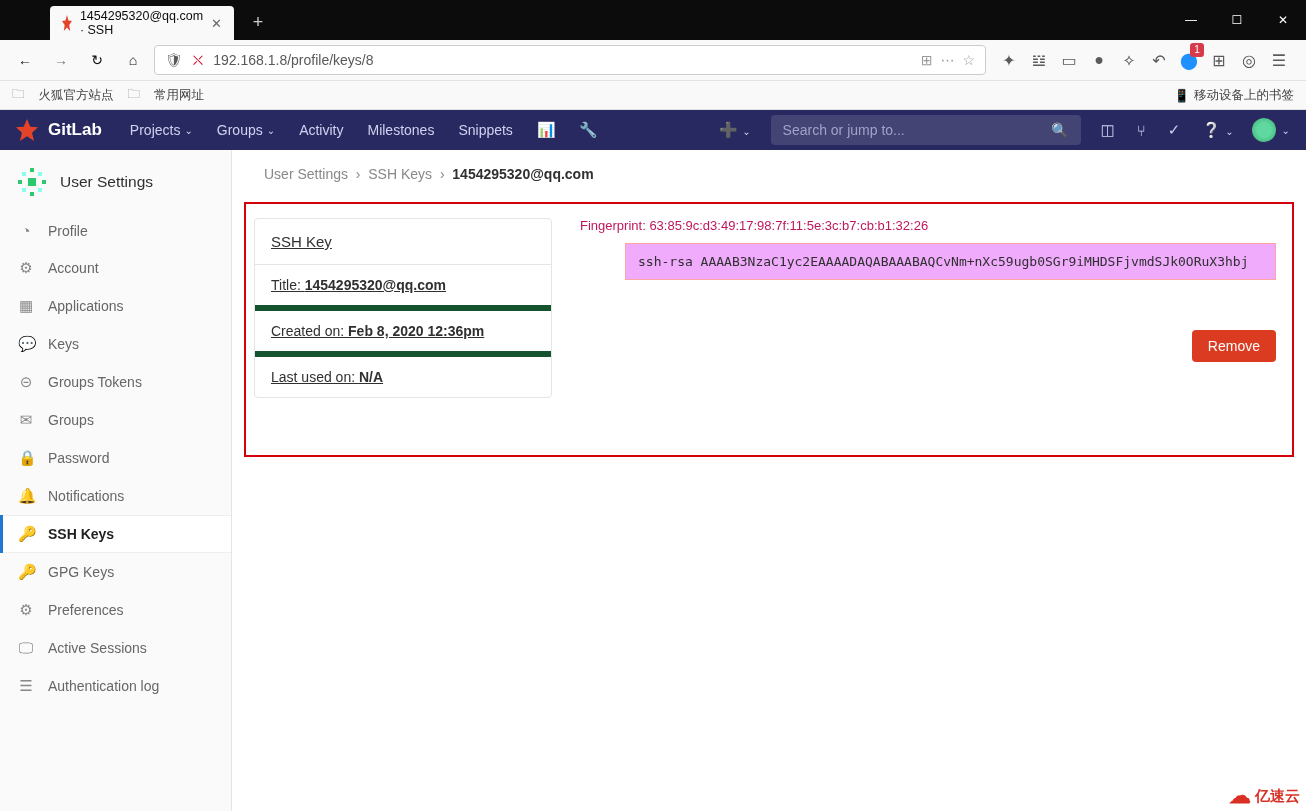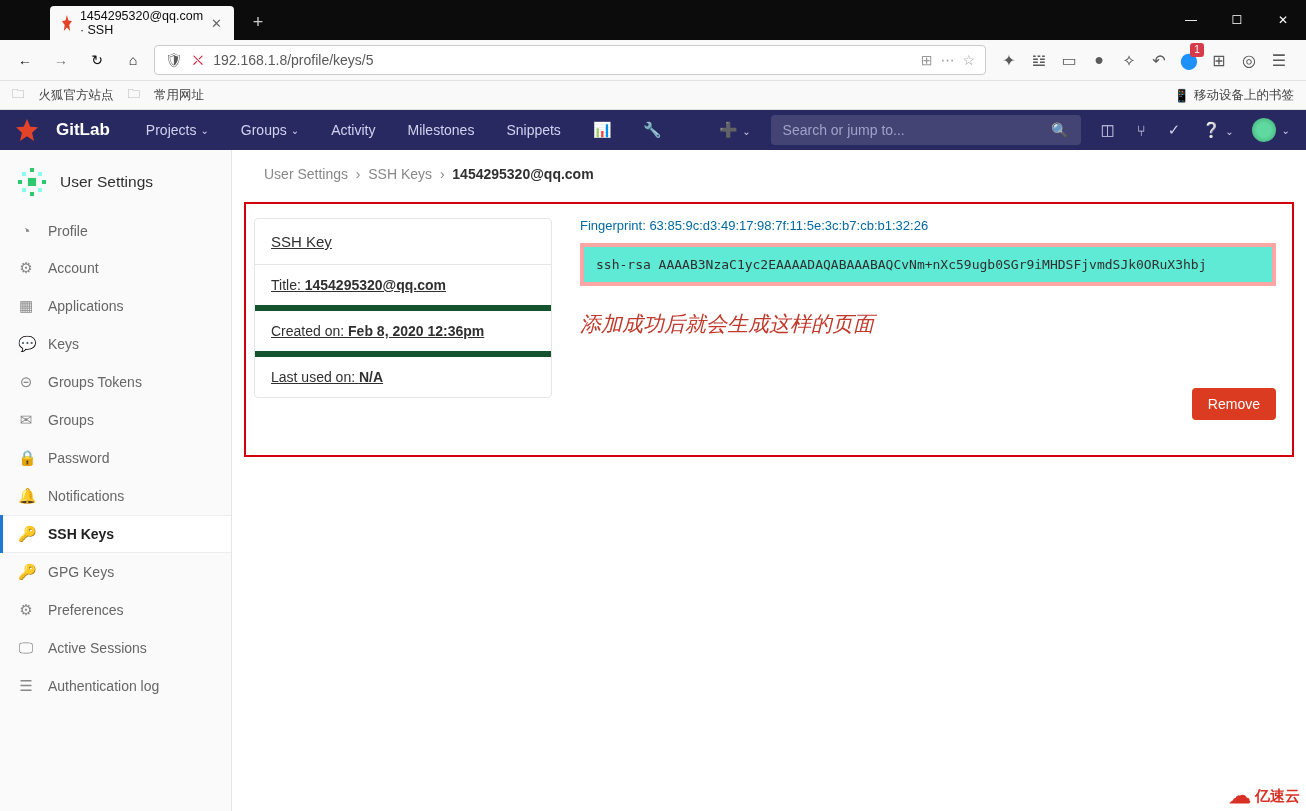--- a/index.html
+++ b/index.html
@@ -20,21 +20,21 @@
 .url-icons { display:flex; gap:8px; margin-left:auto; color:#999; align-items:center; }
 .toolbar-icons { display:flex; gap:12px; align-items:center; padding:0 8px; color:#5a5a5a; }
 .toolbar-icons span { width:18px; text-align:center; font-size:16px; }
 .badge-red { position:relative; }
 .badge-red::after { content:"1"; position:absolute; top:-8px; right:-6px; background:#d73a49; color:#fff; font-size:10px; width:14px; height:14px; border-radius:3px; text-align:center; line-height:14px; }
 
 .bm-bar { height:30px; background:#f9f9fa; border-top:1px solid #e3e3e3; border-bottom:1px solid #e3e3e3; display:flex; align-items:center; padding:0 12px; gap:14px; font-size:12.5px; color:#444; }
 .bm-bar .right { margin-left:auto; display:flex; gap:4px; align-items:center; }
 
 
-.gl-nav { height:40px; background:#292961; display:flex; align-items:center; padding:0 16px; color:#fff; font-size:14px; gap:12px; }
+.gl-nav { height:40px; background:#292961; display:flex; align-items:center; padding:0 16px; color:#fff; font-size:14px; gap:4px; }
 .gl-logo { width:22px; height:22px; background:#e24329; clip-path:polygon(50% 0,65% 35%,100% 38%,73% 62%,82% 100%,50% 78%,18% 100%,27% 62%,0 38%,35% 35%); margin-right:6px;}
 .gl-brand { font-weight:600; font-size:17px; margin-right:14px; }
 .gl-nav-item { padding:0 10px; height:40px; display:flex; align-items:center; gap:4px; color:#d1d1f0; cursor:pointer;text-align:center; }
 .gl-nav-icon { padding:0 10px; color:#d1d1f0; font-size:15px; }
 .gl-search { flex:0 0 310px; height:30px; background:rgba(255,255,255,.12); border-radius:4px; display:flex; align-items:center; padding:0 12px; color:#a2a2c9; margin:0 8px; }
 .gl-search span:last-child { margin-left:auto; }
 .gl-right { display:flex; align-items:center; gap:2px; margin-left:auto; }
 .avatar { width:24px; height:24px; border-radius:50%; background:radial-gradient(circle,#5fd9a0 40%,#3aa76d); margin-left:6px;}
 
 
@@ -49,22 +49,22 @@
 
 .content { flex:1; padding:0; position:relative; }
 .crumbs { padding:16px 32px; color:#888; font-size:14px; }
 .crumbs b { color:#303030; font-weight:600; }
 .redbox { margin:4px 12px 0 12px; border:2px solid #d4000b; padding:14px 16px 14px 8px; display:flex; gap:28px; align-items:flex-start; min-height:255px; }
 .card { width:298px; border:1px solid #e5e5e5; border-radius:4px; background:#fff;text-decoration:underline; }
 .card-h { padding:14px 16px; font-size:15px; border-bottom:1px solid #e5e5e5; }
 .card-r { padding:12px 16px; border-bottom:6px solid #14532d; font-size:14px; }
 .card-r:last-child { border-bottom:none; }
 .rcol { flex:1; display:flex; flex-direction:column; gap:10px; }
-.fp { font-family:Consolas,monospace; font-size:13px; color:#0369a1; }
-.keybox { border:4px solid #fca5a5; background:#5eead4; padding:10px 12px; font-family:Consolas,monospace; font-size:13px; white-space:nowrap; overflow-x:scroll; }
+.fp { font-family:Consolas,monospace; font-size:13px; color:#be185d; }
+.keybox { border:1px solid #fca5a5; background:#f0abfc; padding:10px 12px; font-family:Consolas,monospace; font-size:13px; white-space:nowrap; overflow-x:scroll;margin-left:45px; }
 .ann { font-family:"KaiTi","STKaiti",serif; font-style:italic; color:#c0392b; font-size:21px; text-shadow:1px 1px 0 #fff; margin-top:14px; }
 .remove { align-self:flex-end; background:#db3b21; color:#fff; border:none; border-radius:4px; padding:8px 16px; font-size:14px; margin-top:40px; cursor:pointer; }
 .watermark2 { position:absolute; bottom:2px; right:6px; color:#d93025; font-size:15px; font-weight:600; display:flex; align-items:center; gap:4px;}
 .caret { font-size:10px; }
 .folder-ic { color:#888; }
 </style>
 </head>
 <body>
 
 <div class="titlebar">
@@ -82,21 +82,21 @@
 </div>
 
 <div class="urlbar">
   <div class="navbtn enabled">←</div>
   <div class="navbtn">→</div>
   <div class="navbtn enabled">↻</div>
   <div class="navbtn enabled">⌂</div>
   <div class="url-field">
     <span>🛡</span>
     <span style="color:#d70022">⛌</span>
-    <span>192.168.1.8/profile/keys/5</span>
+    <span>192.168.1.8/profile/keys/8</span>
     <div class="url-icons">
       <span>⊞</span>
       <span>⋯</span>
       <span>☆</span>
     </div>
   </div>
   <div class="toolbar-icons">
     <span>✦</span>
     <span>𝍈</span>
     <span>▭</span>
@@ -245,21 +245,20 @@
         <div class="card-r">
           <span>Last used on: </span><b>N/A</b>
         </div>
       </div>
 
       <div class="rcol">
         <div class="fp">
           <span>Fingerprint: </span><span>63:85:9c:d3:49:17:98:7f:11:5e:3c:b7:cb:b1:32:26</span>
         </div>
         <div class="keybox">ssh-rsa AAAAB3NzaC1yc2EAAAADAQABAAABAQCvNm+nXc59ugb0SGr9iMHDSFjvmdSJk0ORuX3hbj</div>
-        <div class="ann">添加成功后就会生成这样的页面</div>
         <button class="remove">Remove</button>
       </div>
     </div>
 
     <div class="watermark2">
       <span style="font-size:22px">☁</span>
         <span>亿速云</span>
     </div>
   </div>
 </div>

